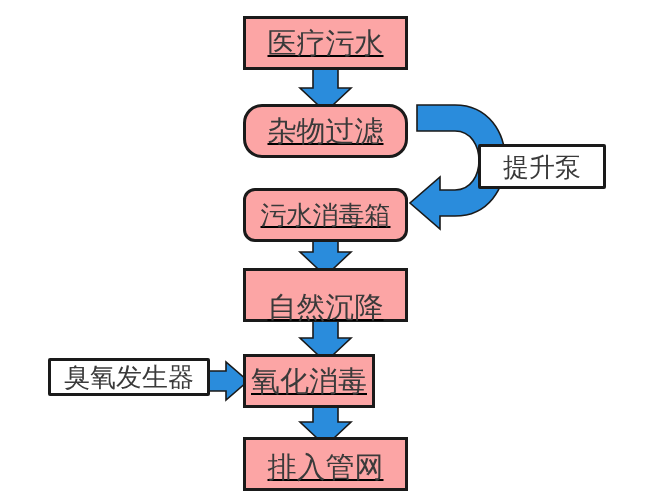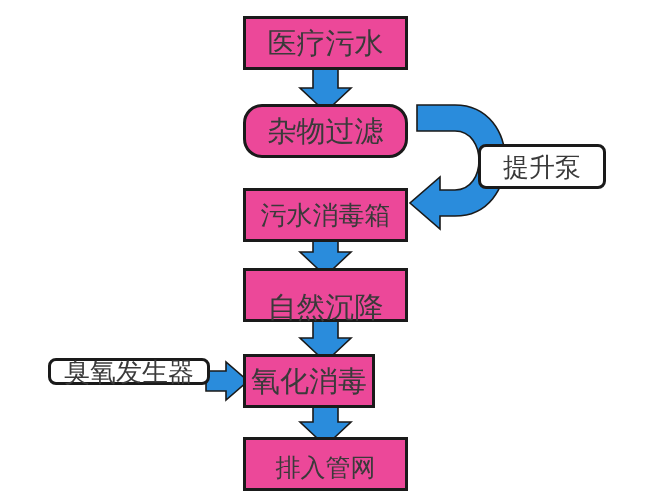--- a/index.html
+++ b/index.html
@@ -21,38 +21,39 @@
     top: 0;
     width: 664px;
     height: 498px;
   }
 
   
   .proc-box {
     position: absolute;
     box-sizing: border-box;
     border: 3px solid #1a1a1a;
-    background: #ec4899;
+    background: #fca5a5;
     display: flex;
     align-items: center;
     justify-content: center;
+    text-decoration: underline;
   }
   .proc-box .box-label {
     font-family: "DejaVu Serif", "Liberation Serif", serif;
     color: #3a3a3a;
     white-space: nowrap;
     line-height: 1;
   }
 
   
   .equip-box {
     position: absolute;
     box-sizing: border-box;
     border: 3px solid #1a1a1a;
-    border-radius: 8px;
+    border-radius: 2px;
     background: #ffffff;
     display: flex;
     align-items: center;
     justify-content: center;
   }
   .equip-box .box-label {
     font-family: "DejaVu Serif", "Liberation Serif", serif;
     color: #3a3a3a;
     white-space: nowrap;
     line-height: 1;
@@ -94,37 +95,37 @@
   </svg>
 
   <div class="proc-box" style="left:243px; top:16px; width:165px; height:54px;">
     <span class="box-label" style="font-size:29px;">医疗污水</span>
   </div>
 
   <div class="proc-box" style="left:243px; top:104px; width:165px; height:54px;border-radius:19px;">
     <span class="box-label" style="font-size:29px;">杂物过滤</span>
   </div>
 
-  <div class="proc-box" style="left:243px; top:188px; width:165px; height:54px;">
+  <div class="proc-box" style="left:243px; top:188px; width:165px; height:54px;border-radius:12px;">
     <span class="box-label" style="font-size:26px;">污水消毒箱</span>
   </div>
 
   <div class="proc-box" style="left:243px; top:268px; width:165px; height:54px;">
     <span class="box-label" style="font-size:29px;margin-top:24px;">自然沉降</span>
   </div>
 
   <div class="proc-box" style="left:243px; top:354px; width:132px; height:54px;">
     <span class="box-label" style="font-size:29px;">氧化消毒</span>
   </div>
 
   <div class="proc-box" style="left:243px; top:437px; width:165px; height:54px;">
-    <span class="box-label" style="font-size:25px;margin-top:7px;">排入管网</span>
+    <span class="box-label" style="font-size:29px;margin-top:7px;">排入管网</span>
   </div>
 
   <div class="equip-box" style="left:478px; top:144px; width:128px; height:45px;">
     <span class="box-label" style="font-size:26px;">提升泵</span>
   </div>
 
-  <div class="equip-box" style="left:48px; top:358px; width:162px; height:27px;">
+  <div class="equip-box" style="left:48px; top:358px; width:162px; height:38px;">
     <span class="box-label" style="font-size:26px;">臭氧发生器</span>
   </div>
 
 </div>
 
 </body></html>

